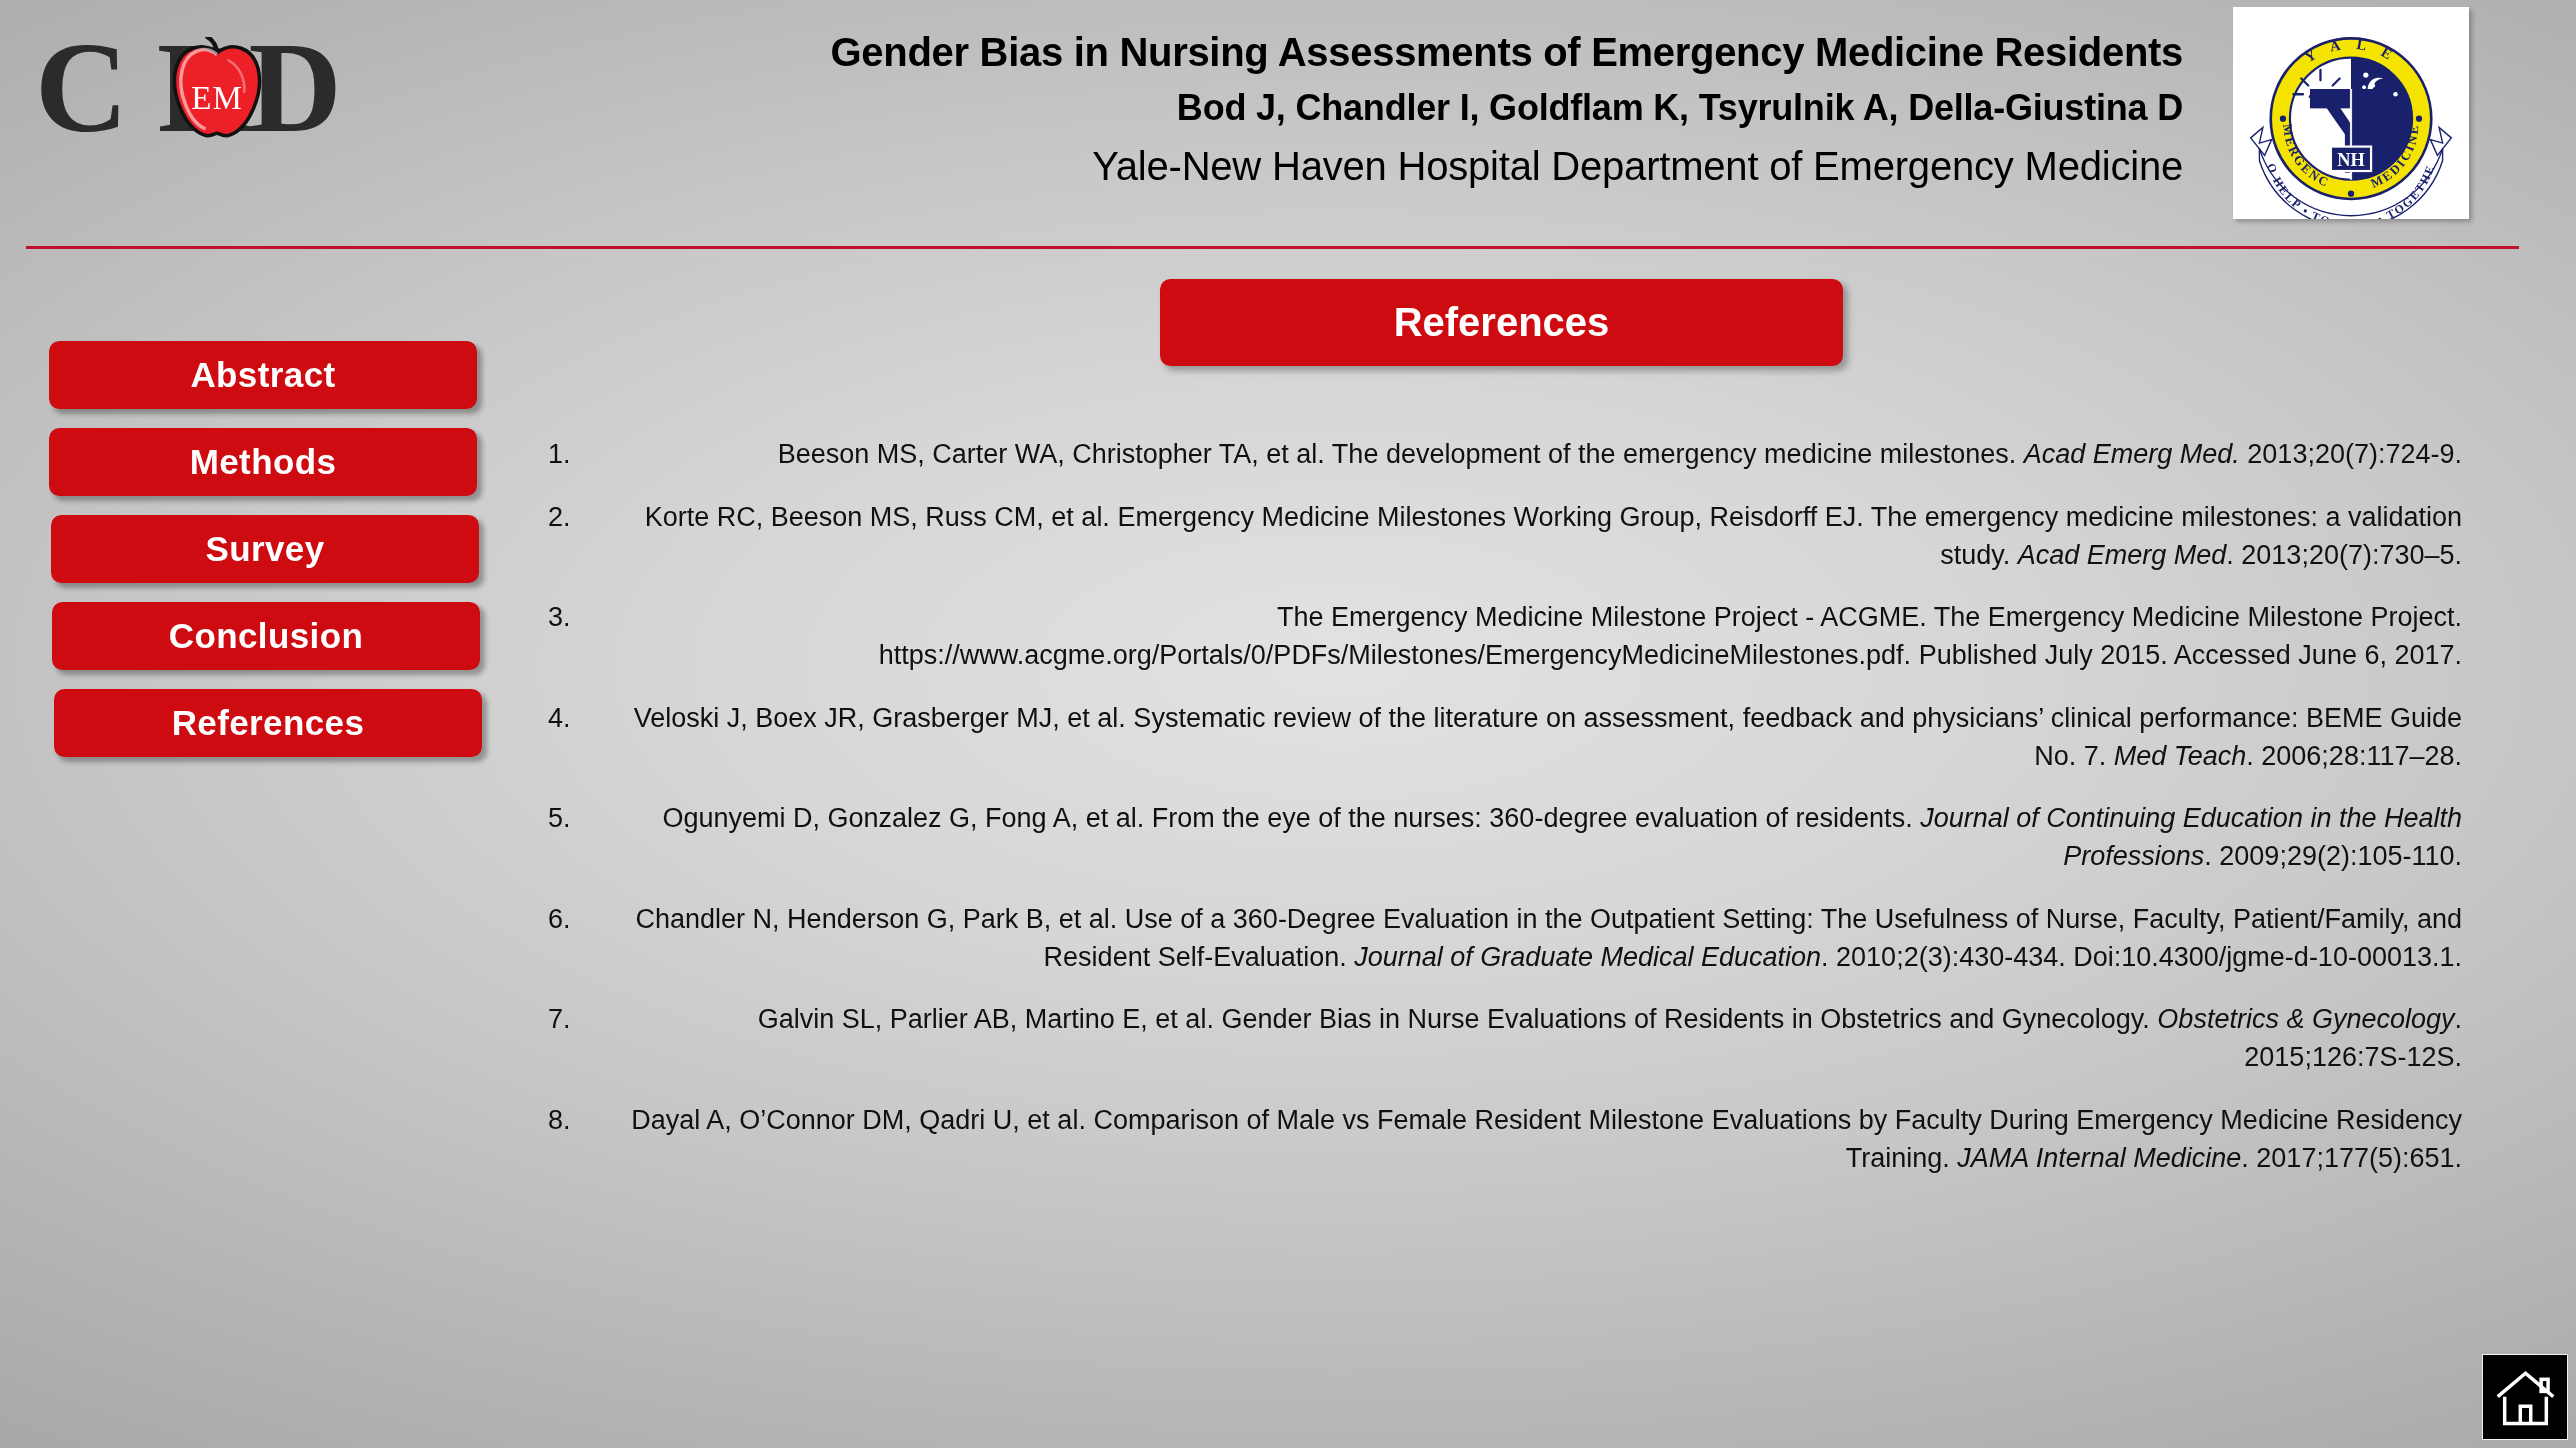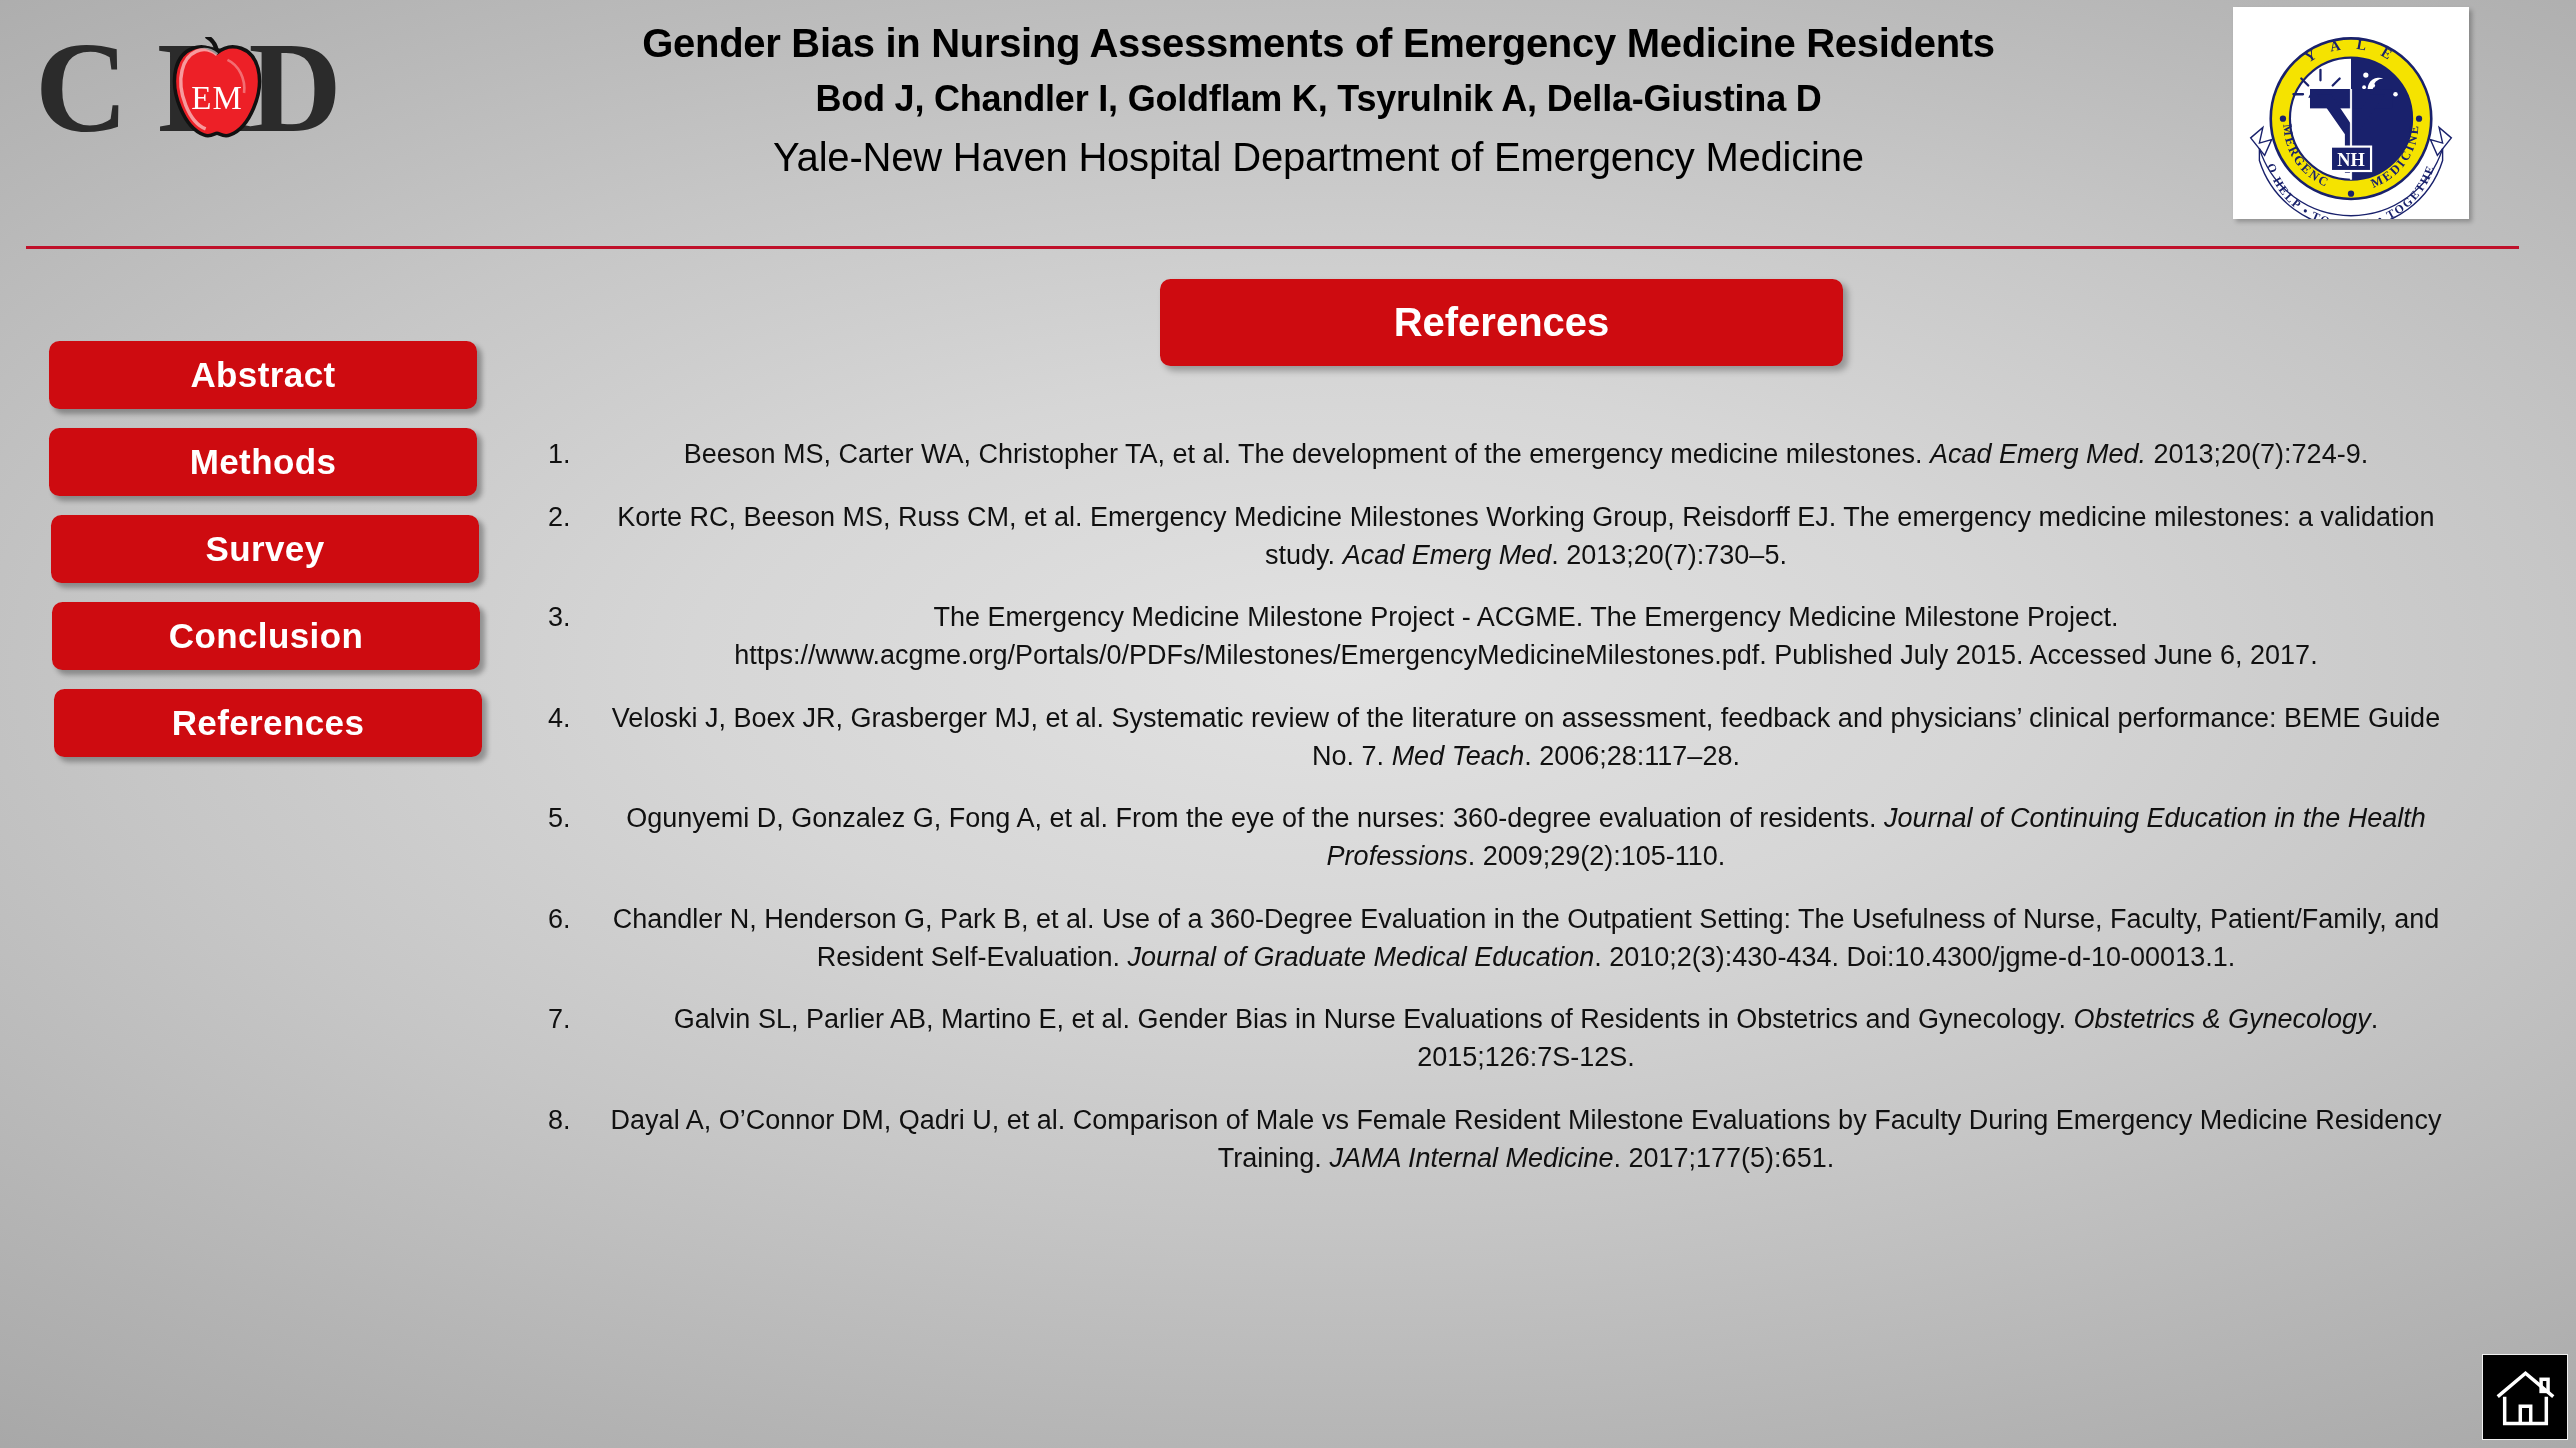--- a/index.html
+++ b/index.html
@@ -72,23 +72,23 @@
     font-size: 33px;
     color: #ffffff;
     letter-spacing: 0.9px;
     padding-top: 19px;
     box-sizing: border-box;
   }
 
   
   #title-block {
     position: absolute;
-    left: 454px; top: 17px;
+    left: 454px; top: 26px;
     width: 1729px;
-    text-align: center;
+    text-align: right;
     color: #000000;
   }
   #poster-title {
     font-size: 40px;
     font-weight: 700;
     line-height: 52px;
     letter-spacing: -0.3px;
   }
   #poster-authors {
     font-size: 36px;
@@ -183,21 +183,21 @@
   }
   .ref-num {
     width: 49px;
     flex: 0 0 49px;
     text-align: left;
     padding-left: 7px;
     box-sizing: border-box;
   }
   .ref-text {
     flex: 1 1 auto;
-    text-align: center;
+    text-align: right;
   }
   .ref-text i { font-style: italic; }
 
   
   #home-button {
     position: absolute;
     left: 2482px; top: 1354px;
     width: 86px; height: 86px;
     background: #000000;
     border: 1.7px solid #f0f0f0;

